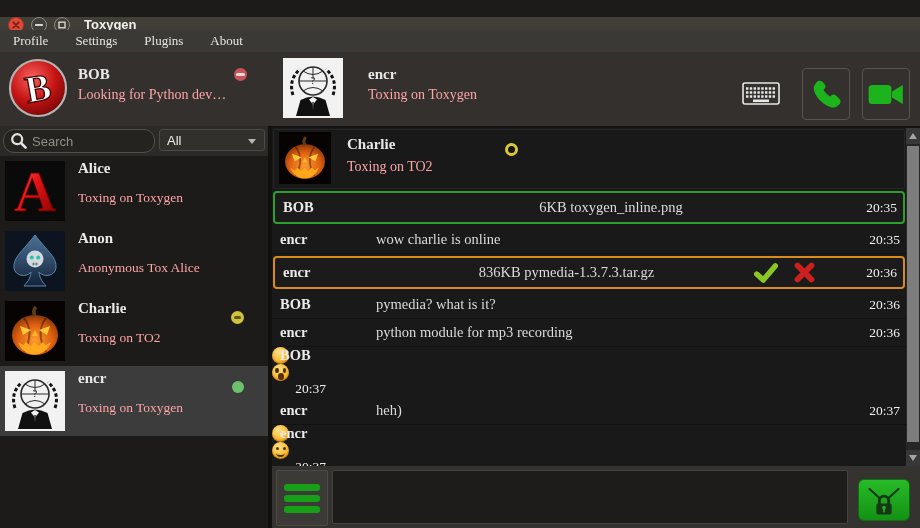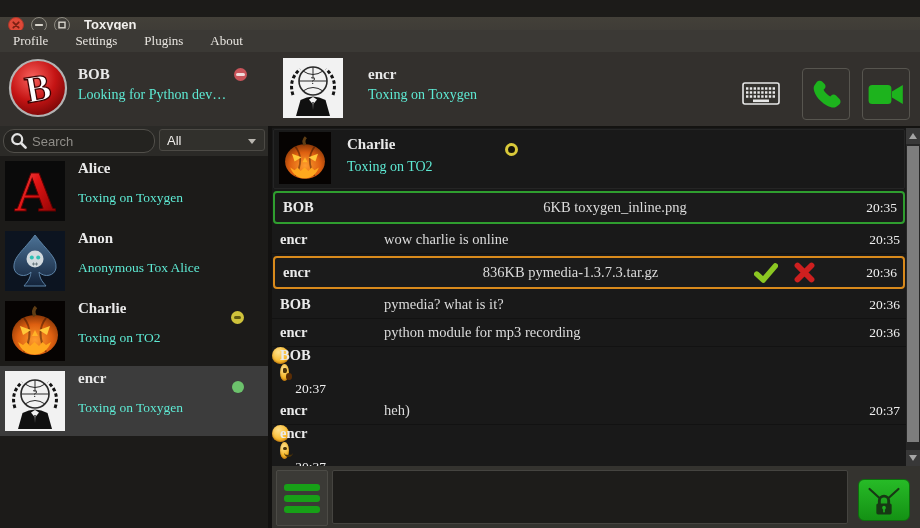--- a/index.html
+++ b/index.html
@@ -20,21 +20,21 @@
   .menubar .mi{cursor:default;font-family:Liberation Serif, serif;}
 
   
   .toppanel{position:absolute;top:52px;left:0;right:0;height:74px;background:#33302d;border-bottom:2px solid #141311;}
   .avatar60{width:60px;height:60px;overflow:hidden;}
   .self{position:absolute;left:8px;top:6px;display:flex;}
   .self-info{margin-left:10px;width:150px;}
   .peer-hdr{position:absolute;left:283px;top:6px;display:flex;}
   .peer-info{margin-left:25px;}
   .nm{color:#e9e9e9;font-weight:bold;font-size:15px;margin-top:8px;}
-  .stmsg{color:#5eead4;font-size:14px;margin-top:4px;}
+  .stmsg{color:#fca5a5;font-size:14px;margin-top:4px;}
 
   
   .st{display:inline-block;position:relative;border-radius:50%;}
   .st-busy{width:13px;height:13px;background:#c8545a;}
   .st-busy::after{content:"";position:absolute;left:2px;right:2px;top:5px;height:3px;border-radius:2px;background:#f0dcdc;}
   .st-busy-new{width:12px;height:12px;background:#d04848;box-shadow:0 0 0 2.5px #1c1b19,0 0 0 5px #d25b5b;}
   .st-busy-new::after{content:"";position:absolute;left:2px;right:2px;top:4.5px;height:3px;border-radius:2px;background:#701515;}
   .st-away{width:13px;height:13px;background:#cfc33b;}
   .st-away::after{content:"";position:absolute;left:3px;right:3px;top:5px;height:3px;border-radius:2px;background:#5f5910;}
   .st-away-ring{width:7px;height:7px;border:3.5px solid #d9c93a;background:#15130a;}
@@ -73,21 +73,21 @@
   
   .chatarea{position:absolute;left:272px;top:128px;width:634px;height:338px;background:#191919;overflow:hidden;}
   .banner{position:relative;height:58px;border:1px solid #252525;border-radius:2px;margin:1px;}
   .banner .avatar52{position:absolute;left:5px;top:2px;width:52px;height:52px;overflow:hidden;}
   .banner .nm{position:absolute;left:73px;top:6px;margin:0;}
   .banner .stmsg{position:absolute;left:73px;top:29px;margin:0;}
   .banner .st{position:absolute;left:231px;top:13px;}
 
   .msg{display:flex;align-items:center;height:27px;color:#dcdcdc;font-size:14.5px;}
   .msg .sender{width:96px;padding-left:8px;font-weight:bold;color:#eaeaea;flex:none;}
-  .msg .body{flex:1;display:flex;align-items:center;margin-left:8px;}
+  .msg .body{flex:1;display:flex;align-items:center;}
   .msg .time{width:54px;padding-right:6px;text-align:right;color:#f0f0f0;font-size:13.5px;flex:none;}
   .msg.text{border-bottom:1px solid #121212;}
   .msg.file{height:29px;margin:2px 1px;border-radius:4px;background:#1b1b1b;}
   .msg.file.done{border:2px solid #2f9e2f;}
   .msg.file.pending{border:2px solid #d98a1c;}
   .msg.file .body{justify-content:center;}
   .actions{display:flex;gap:16px;align-items:center;margin-right:28px;}
   .actions .abtn{cursor:pointer;display:flex;}
 
   

